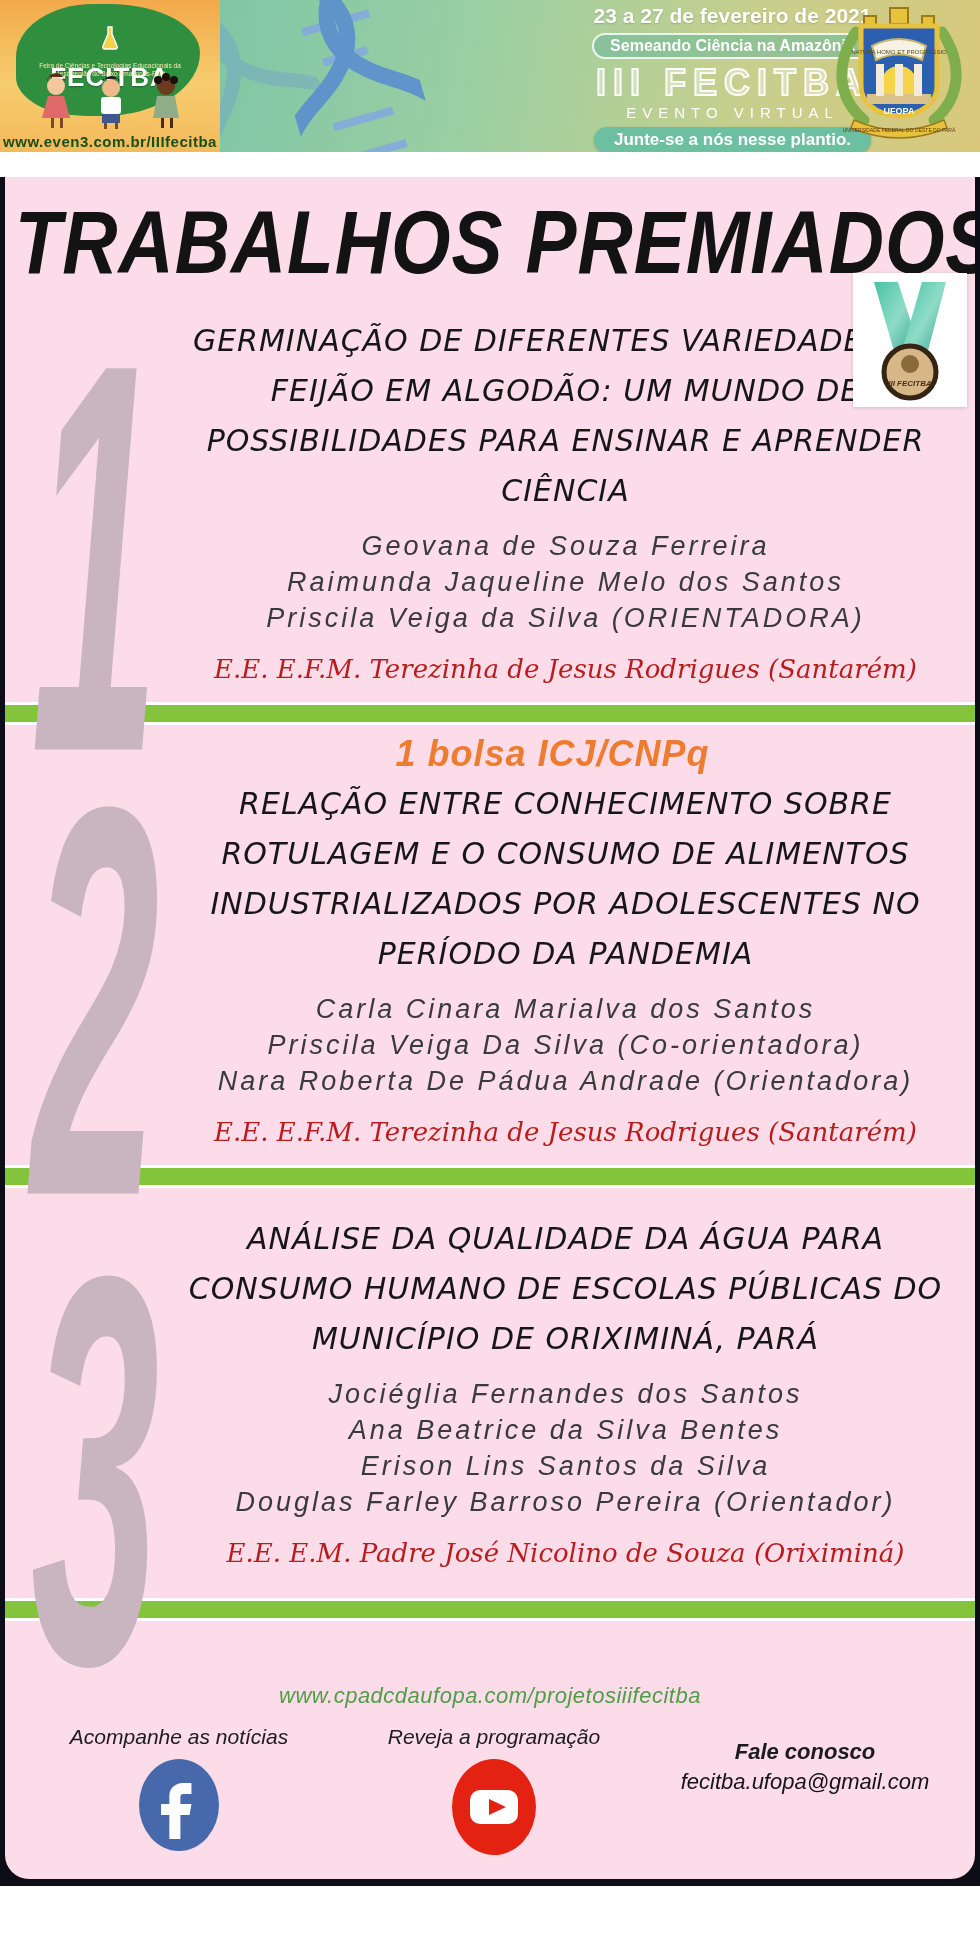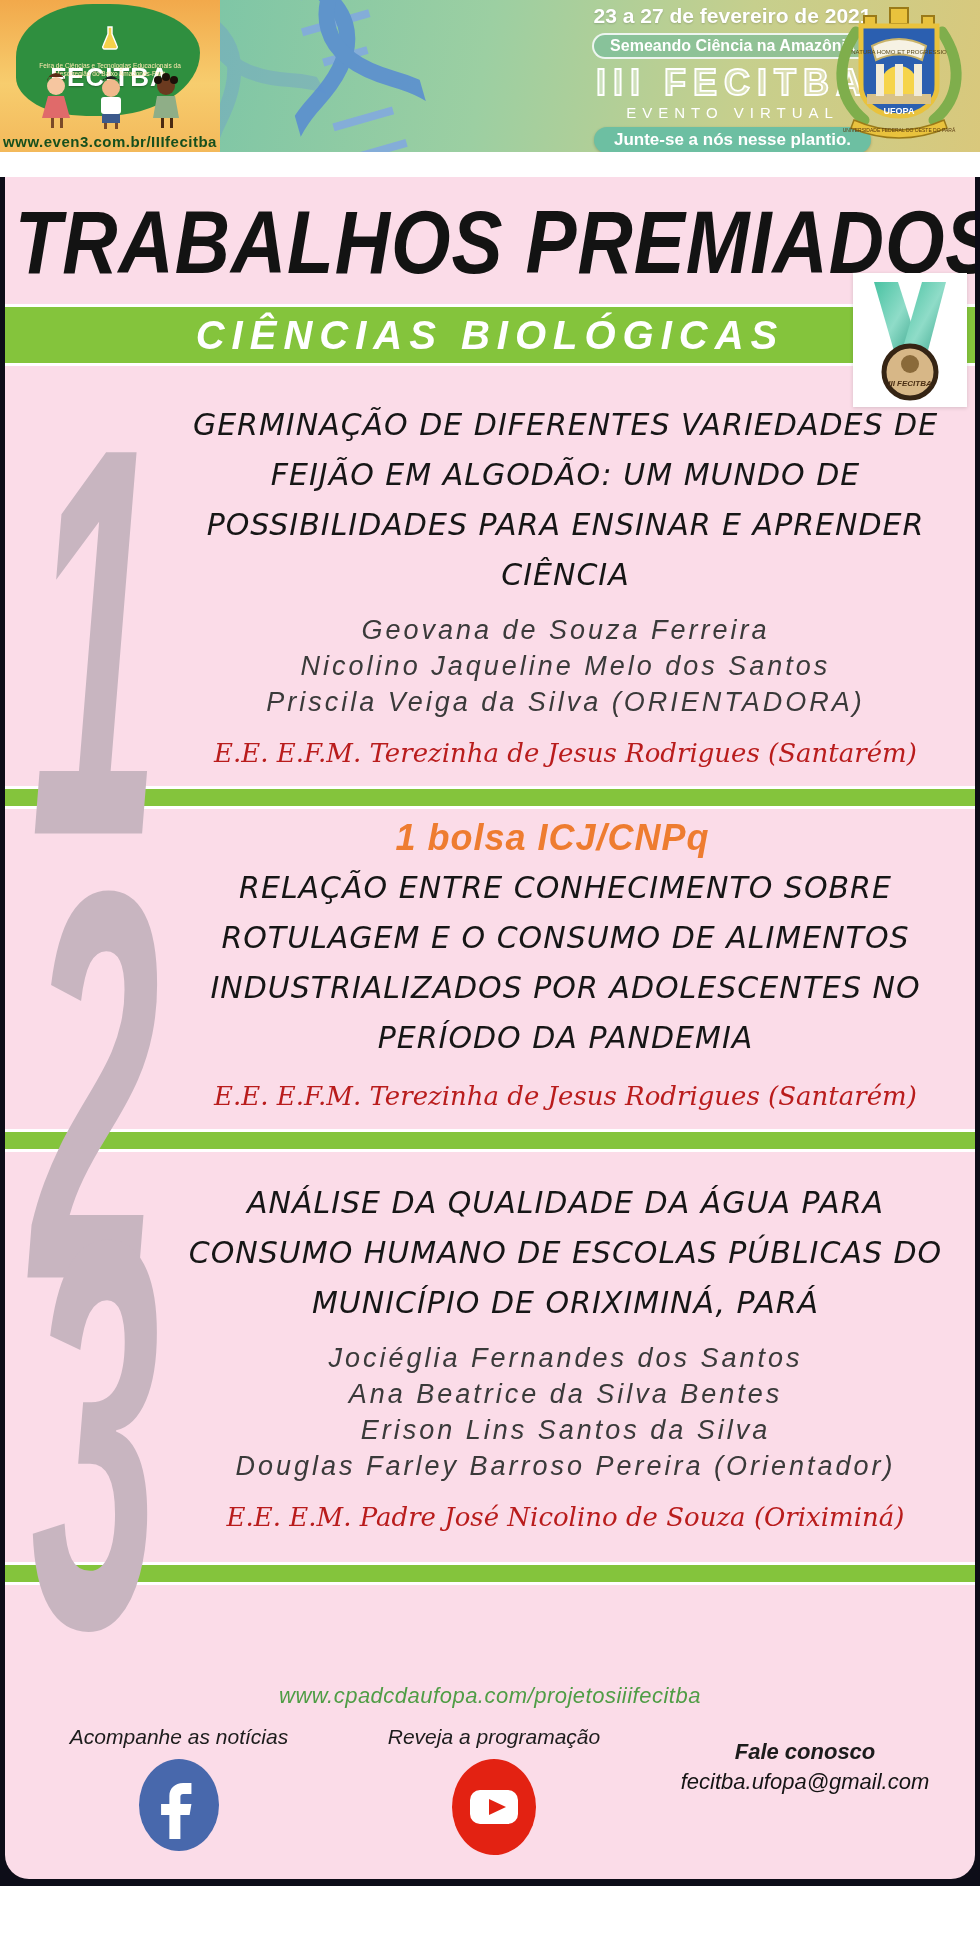--- a/index.html
+++ b/index.html
@@ -167,23 +167,20 @@
     </div>
   </header>
 
   <div class="gap"></div>
 
   <div class="panel-wrap">
     <main class="panel">
 
       <h1 class="page-title">TRABALHOS PREMIADOS</h1>
 
-      <div class="band">
-        <span>CIÊNCIAS BIOLÓGICAS</span>
-      </div>
 
       <div class="medal-box">
         <svg width="104" height="124" viewBox="0 0 104 124">
           <defs>
             <linearGradient id="rib" x1="0" y1="0" x2="1" y2="1">
               <stop offset="0" stop-color="#49c2a2"></stop>
                 <stop offset=".5" stop-color="#8fdcc8"></stop>
                 <stop offset="1" stop-color="#2f9f85"></stop>
             </linearGradient>
           </defs>
@@ -193,32 +190,37 @@
           <circle cx="52" cy="86" r="9" fill="#8a6a3a"></circle>
           <text x="52" y="108" text-anchor="middle" font-size="8" font-weight="bold" fill="#4a2e14">III FECITBA</text>
         </svg>
       </div>
 
       <section class="entry entry1">
         <div class="rank">1</div>
         <div class="etitle">GERMINAÇÃO DE DIFERENTES VARIEDADES DE FEIJÃO EM ALGODÃO: UM MUNDO DE POSSIBILIDADES PARA ENSINAR E APRENDER CIÊNCIA</div>
         <div class="authors">
           <div>Geovana de Souza Ferreira</div>
-          <div>Nicolino Jaqueline Melo dos Santos</div>
+          <div>Raimunda Jaqueline Melo dos Santos</div>
           <div>Priscila Veiga da Silva (ORIENTADORA)</div>
         </div>
         <div class="school">E.E. E.F.M. Terezinha de Jesus Rodrigues (Santarém)</div>
       </section>
 
       <div class="divider"></div>
 
       <section class="entry entry2">
         <div class="rank">2</div>
         <div class="award">1 bolsa ICJ/CNPq</div>
         <div class="etitle">RELAÇÃO ENTRE CONHECIMENTO SOBRE ROTULAGEM E O CONSUMO DE ALIMENTOS INDUSTRIALIZADOS POR ADOLESCENTES NO PERÍODO DA PANDEMIA</div>
+        <div class="authors">
+          <div>Carla Cinara Marialva dos Santos</div>
+          <div>Priscila Veiga Da Silva (Co-orientadora)</div>
+          <div>Nara Roberta De Pádua Andrade (Orientadora)</div>
+        </div>
         <div class="school">E.E. E.F.M. Terezinha de Jesus Rodrigues (Santarém)</div>
       </section>
 
       <div class="divider"></div>
 
       <section class="entry entry3">
         <div class="rank">3</div>
         <div class="etitle">ANÁLISE DA QUALIDADE DA ÁGUA PARA CONSUMO HUMANO DE ESCOLAS PÚBLICAS DO MUNICÍPIO DE ORIXIMINÁ, PARÁ</div>
         <div class="authors">
           <div>Jociéglia Fernandes dos Santos</div>

